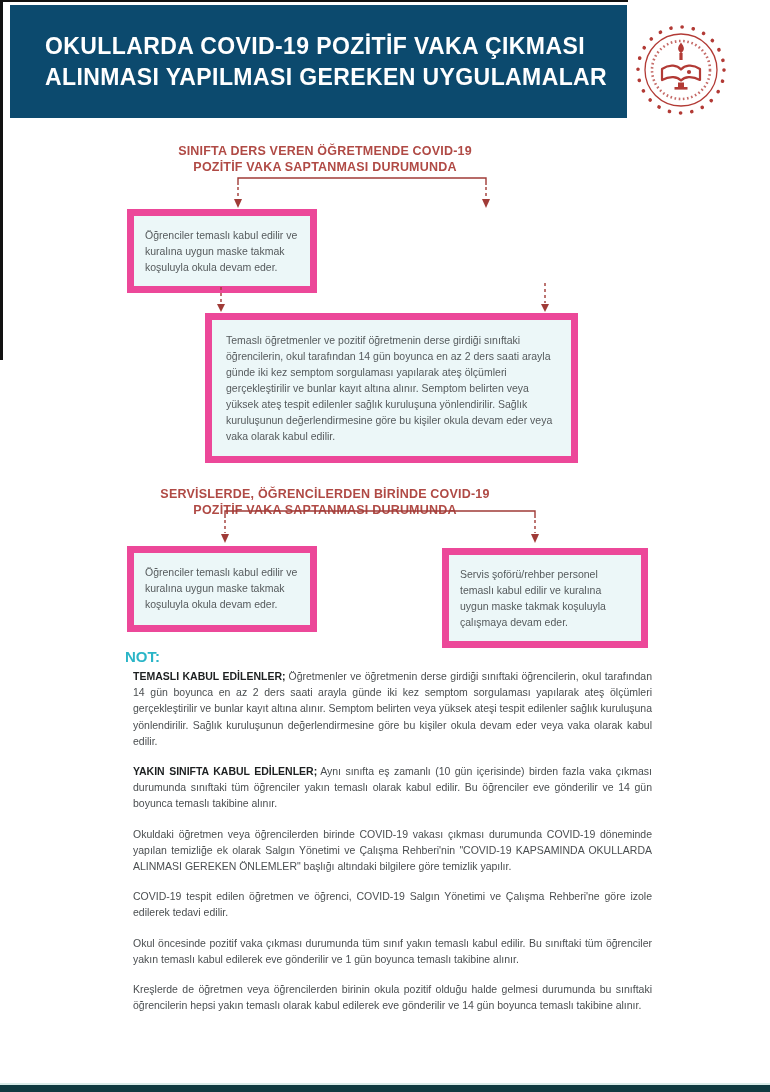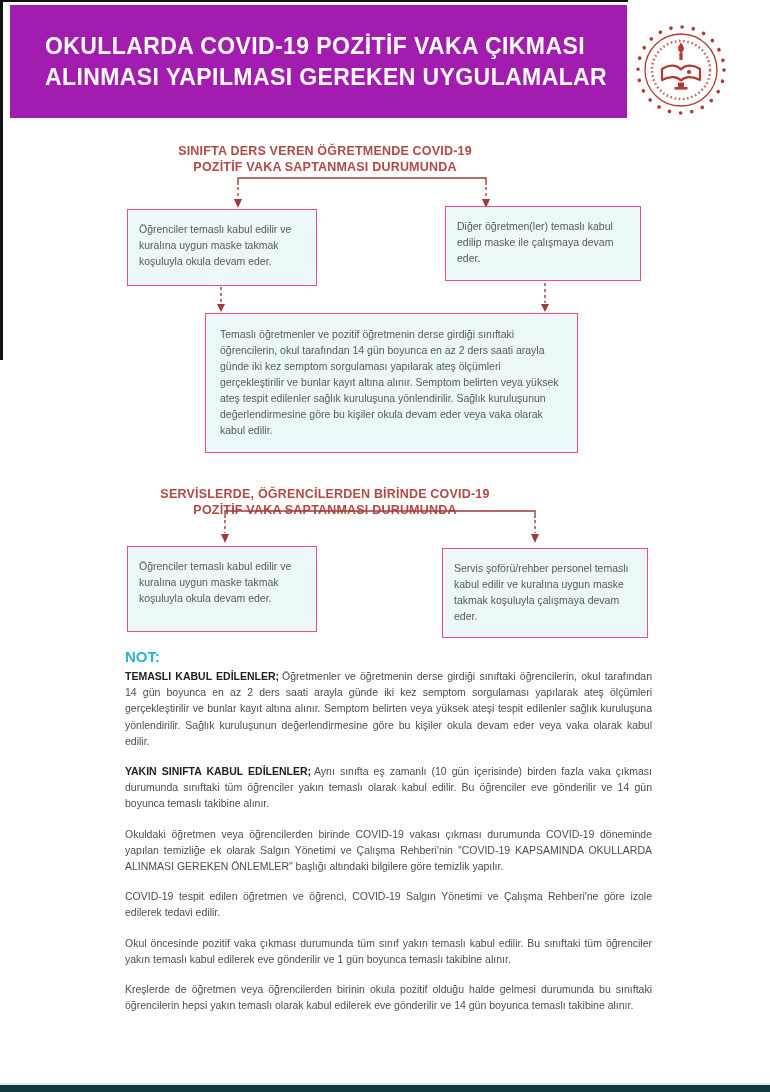--- a/index.html
+++ b/index.html
@@ -8,46 +8,46 @@
     font-family:"Liberation Sans","DejaVu Sans",sans-serif;overflow:hidden;
   }
   
   .artifact-top{position:absolute;left:0;top:0;width:628px;height:2px;background:#111;}
   .artifact-left{position:absolute;left:0;top:0;width:3px;height:360px;background:#111;}
   .footer-bar{position:absolute;left:0;bottom:0;width:770px;height:7px;background:#103a40;}
   .footer-accent{position:absolute;left:0;bottom:7px;width:770px;height:2px;background:#d9ece9;}
 
   
   .banner{
-    position:absolute;left:10px;top:5px;width:617px;height:113px;background:#a21caf;
+    position:absolute;left:10px;top:5px;width:617px;height:113px;background:#0c4a6e;
     display:flex;flex-direction:column;justify-content:center;padding-left:35px;box-sizing:border-box;
   }
   .banner .t{
     color:#ffffff;font-weight:bold;font-size:23px;line-height:31px;letter-spacing:.4px;
   }
   .logo{position:absolute;left:633px;top:22px;width:96px;height:96px;}
 
   
   .flow-heading{
     position:absolute;left:0;width:650px;text-align:center;
     color:#b04a45;font-weight:bold;font-size:12.5px;line-height:16px;letter-spacing:.2px;
   }
   .connector{position:absolute;}
 
   
   .fc-box{
-    position:absolute;background:#ecf7f8;border:1px solid #ec4899;
+    position:absolute;background:#ecf7f8;border:7px solid #ec4899;
     color:#555a5c;font-size:10.5px;line-height:16px;
     padding:11px 11px;box-sizing:border-box;
   }
 
   
   .notes{position:absolute;left:125px;top:648px;width:527px;color:#4a4e50;}
   .note-label{color:#2ab5c7;font-weight:bold;font-size:15px;margin:0 0 3px 0;}
-  .note-p{font-size:10.5px;line-height:16.2px;text-align:justify;margin:0 0 14px 0;}
+  .note-p{font-size:10.5px;line-height:16.2px;text-align:justify;margin:0 0 14px 8px;}
   .note-lead{font-weight:bold;color:#1c1f20;}
   .note-lead:not(:empty){margin-right:3px;}
 </style>
 </head>
 <body>
 
 <div id="page">
 
   <div class="artifact-top"></div>
   <div class="artifact-left"></div>
@@ -80,21 +80,20 @@
   <svg class="connector" style="left:233px;top:177px;" width="258" height="32" viewBox="0 0 258 32">
     <path d="M5 8 V1 H253 V8" fill="none" stroke="#a03b37" stroke-width="1.4"></path>
     <path d="M5 10 V21" fill="none" stroke="#a03b37" stroke-width="1.4" stroke-dasharray="3 3"></path>
     <path d="M253 10 V21" fill="none" stroke="#a03b37" stroke-width="1.4" stroke-dasharray="3 3"></path>
     <path d="M1 22 H9 L5 31 Z" fill="#a03b37"></path>
     <path d="M249 22 H257 L253 31 Z" fill="#a03b37"></path>
   </svg>
 
   <div class="fc-box" style="left:127px;top:209px;width:190px;min-height:77px;">Öğrenciler temaslı kabul edilir ve kuralına uygun maske takmak koşuluyla okula devam eder.</div>
 
-  <div class="fc-box" style="left:445px;top:206px;width:196px;min-height:75px;">Diğer öğretmen(ler) temaslı kabul edilip maske ile çalışmaya devam eder.</div>
 
   <svg class="connector" style="left:215px;top:287px;" width="12" height="26" viewBox="0 0 12 26">
     <path d="M6 0 V16" fill="none" stroke="#a03b37" stroke-width="1.4" stroke-dasharray="3 3"></path>
     <path d="M2 17 H10 L6 25 Z" fill="#a03b37"></path>
   </svg>
   <svg class="connector" style="left:539px;top:283px;" width="12" height="30" viewBox="0 0 12 30">
     <path d="M6 0 V20" fill="none" stroke="#a03b37" stroke-width="1.4" stroke-dasharray="3 3"></path>
     <path d="M2 21 H10 L6 29 Z" fill="#a03b37"></path>
   </svg>
 

